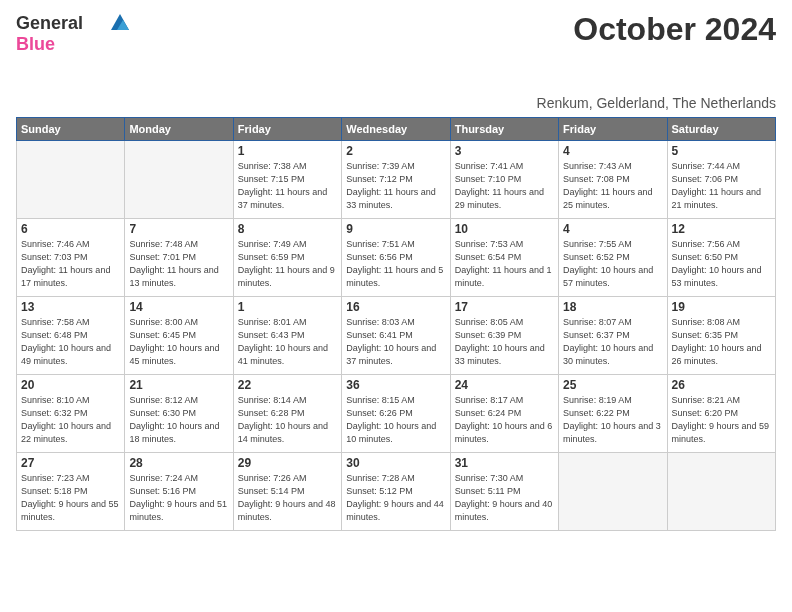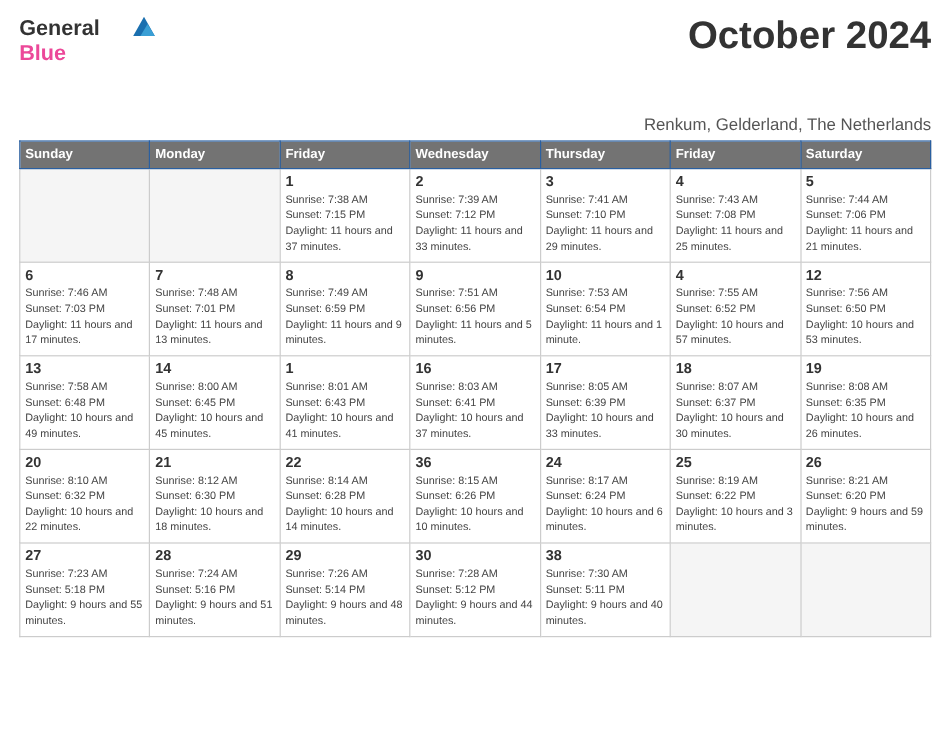--- a/index.html
+++ b/index.html
@@ -264,21 +264,21 @@
           </td>
           <td>
             <span class="day-num">29</span>
             <div class="day-info">Sunrise: 7:26 AM<br>Sunset: 5:14 PM<br>Daylight: 9 hours and 48 minutes.</div>
           </td>
           <td>
             <span class="day-num">30</span>
             <div class="day-info">Sunrise: 7:28 AM<br>Sunset: 5:12 PM<br>Daylight: 9 hours and 44 minutes.</div>
           </td>
           <td>
-            <span class="day-num">38</span>
+            <span class="day-num">31</span>
             <div class="day-info">Sunrise: 7:30 AM<br>Sunset: 5:11 PM<br>Daylight: 9 hours and 40 minutes.</div>
           </td>
           <td class="empty"></td>
           <td class="empty"></td>
         </tr>
       </tbody>
   </table>
 </div>
 
 </body></html>

